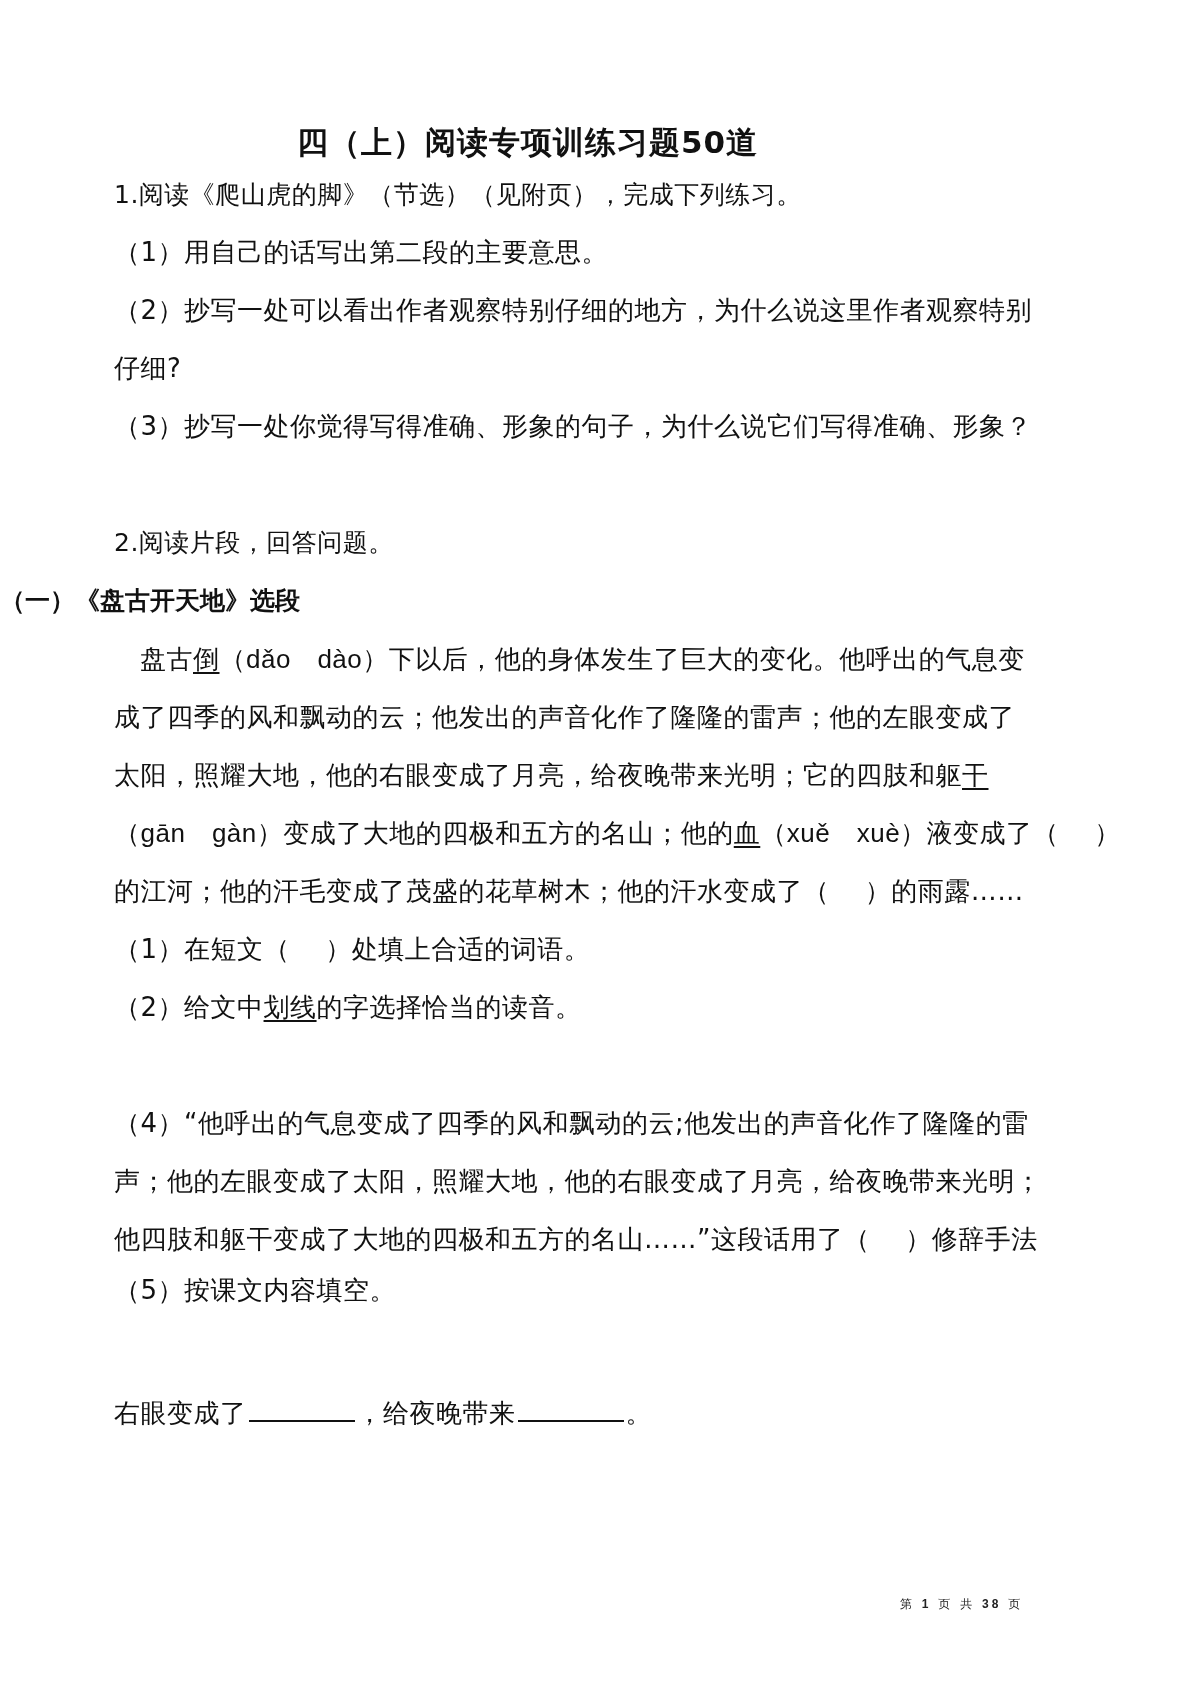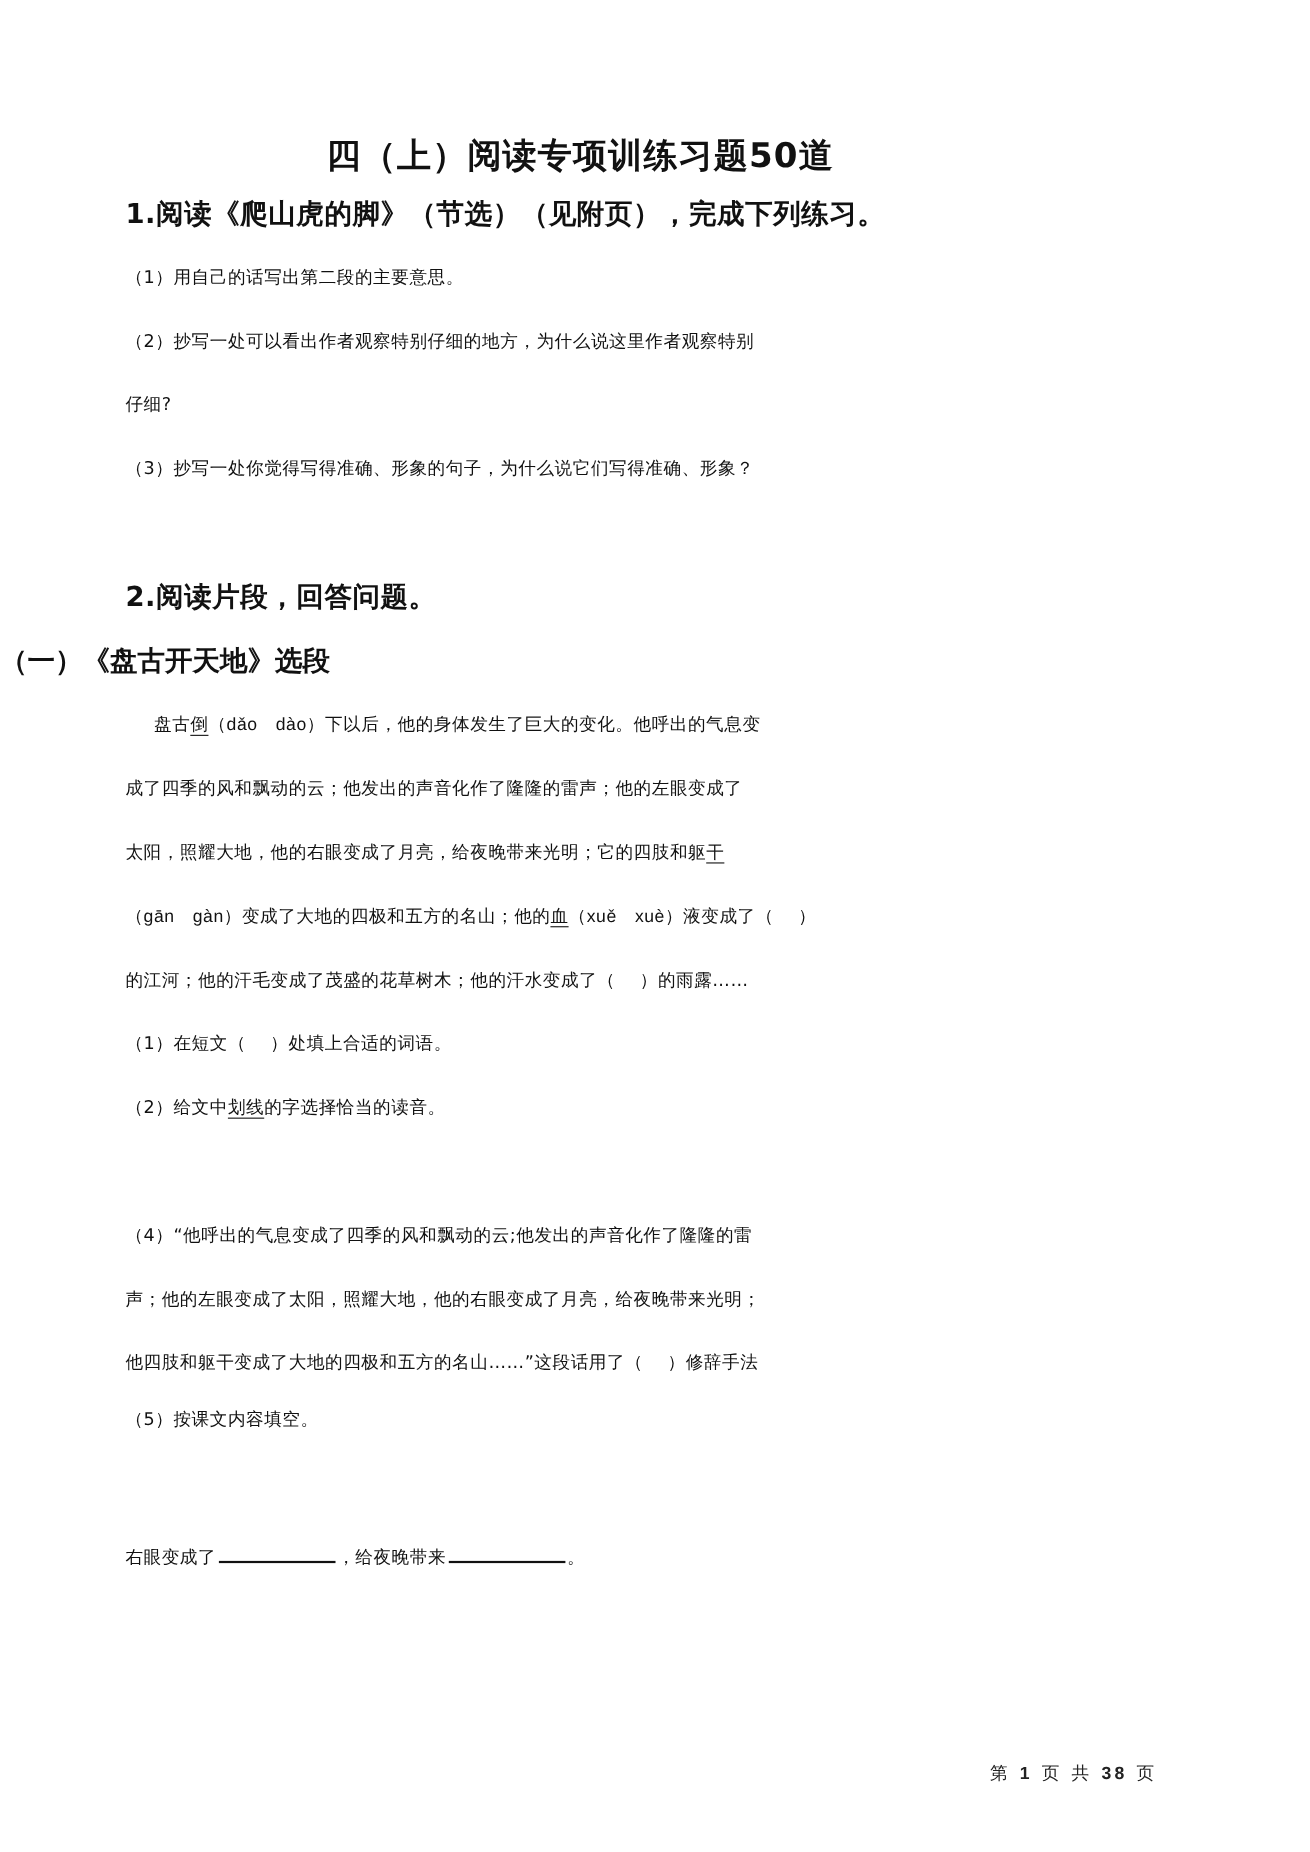--- a/index.html
+++ b/index.html
@@ -29,25 +29,25 @@
       text-align: center;
       font-size: 31px;
       font-weight: bold;
       letter-spacing: 1px;
       line-height: 48px;
     }
     .line {
       position: absolute;
       left: 114px;
       white-space: nowrap;
-      font-size: 16px;
+      font-size: 26px;
       line-height: 40px;
       letter-spacing: 0.5px;
     }
-    .bold { font-weight: bold; }
+    .bold { font-weight: normal; }
     .heading { font-size: 25px; }
     .subheading {
       position: absolute;
       left: 0;
       width: 1191px;
       font-size: 25px;
       font-weight: bold;
       line-height: 40px;
       white-space: nowrap;
     }
@@ -58,22 +58,22 @@
       width: 106px;
       border-bottom: 2px solid #111;
       height: 26px;
       vertical-align: baseline;
       margin: 0 2px;
     }
     .footer {
       position: absolute;
       top: 1596px;
       left: 900px;
-      font-size: 16px;
-      line-height: 31px;
+      font-size: 12px;
+      line-height: 17px;
       white-space: nowrap;
       letter-spacing: 3px;
       color: #222;
     }
     .footer .num { font-family: "Liberation Sans", sans-serif; font-weight: bold; }
   </style>
 </head>
 <body>
 
 <div class="page">

